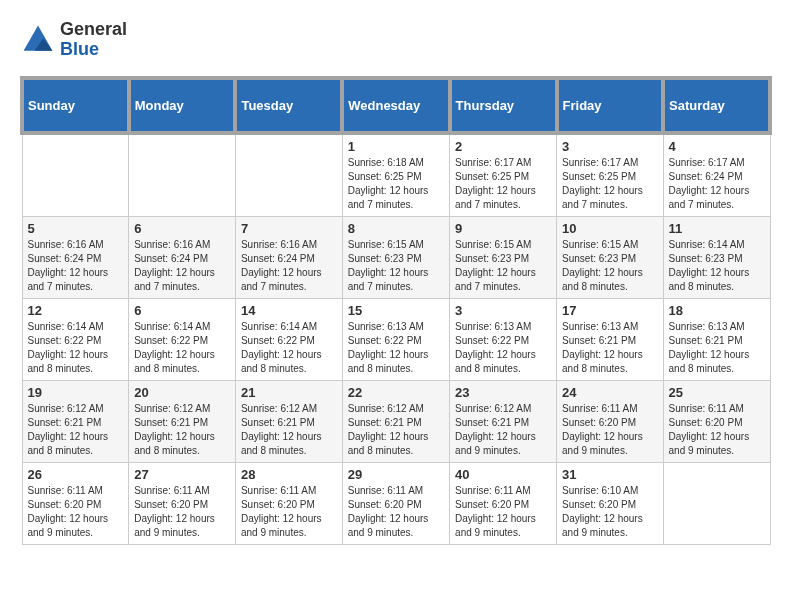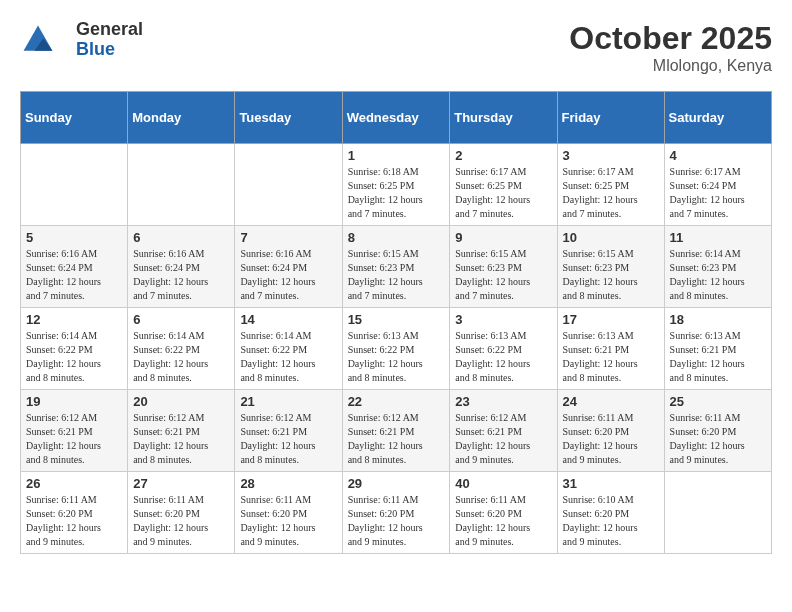--- a/index.html
+++ b/index.html
@@ -12,21 +12,21 @@
     }
     .header {
       display: flex;
       justify-content: space-between;
       align-items: flex-start;
       margin-bottom: 16px;
     }
     .logo {
       display: flex;
       align-items: center;
-      gap: 20px;
+      gap: 4px;
     }
     .logo-text {
       font-size: 18px;
       font-weight: bold;
       color: #333;
       line-height: 1.1;
     }
     .logo-blue { color: #1a5fa8; }
     .logo-icon {
       width: 36px;
@@ -49,21 +49,21 @@
       border-collapse: collapse;
       border: 1px solid #ccc;
     }
     .calendar th {
       background: #2a6db5;
       color: #fff;
       padding: 18px 4px;
       text-align: left;
       font-size: 13px;
       font-weight: bold;
-      border: 1px solid #a3a3a3;
+      border: 4px solid #a3a3a3;
     }
     .calendar td {
       vertical-align: top;
       padding: 4px 5px;
       border: 1px solid #ccc;
       width: 108px;
       min-height: 80px;
       font-size: 10.5px;
       color: #333;
       background: #fff;
@@ -73,44 +73,39 @@
     }
     .day-number {
       font-size: 13px;
       font-weight: bold;
       margin-bottom: 2px;
     }
     .day-info {
       font-size: 10px;
       line-height: 1.4;
       color: #333;
-      font-family: Liberation Serif, serif;
     }
     .empty-cell {
       background: #fff !important;
     }
   </style>
 </head>
 <body>
 
 <div class="header">
   <div class="logo">
     <svg class="logo-icon" viewBox="0 0 40 40">
       <polygon points="20,4 36,32 4,32" fill="#2a6db5"></polygon>
       <polygon points="26,18 36,32 16,32" fill="#1a4f8a"></polygon>
     </svg>
     <div class="logo-text">
       <div>General</div>
       <div class="logo-blue">Blue</div>
     </div>
   </div>
-  <div class="month-info">
-    <div class="month-title">October 2025</div>
-    <div class="location">Mlolongo, Kenya</div>
-  </div>
 </div>
 
 <table class="calendar">
   <thead>
     <tr>
     <th>Sunday</th>
         <th>Monday</th>
         <th>Tuesday</th>
         <th>Wednesday</th>
         <th>Thursday</th>

